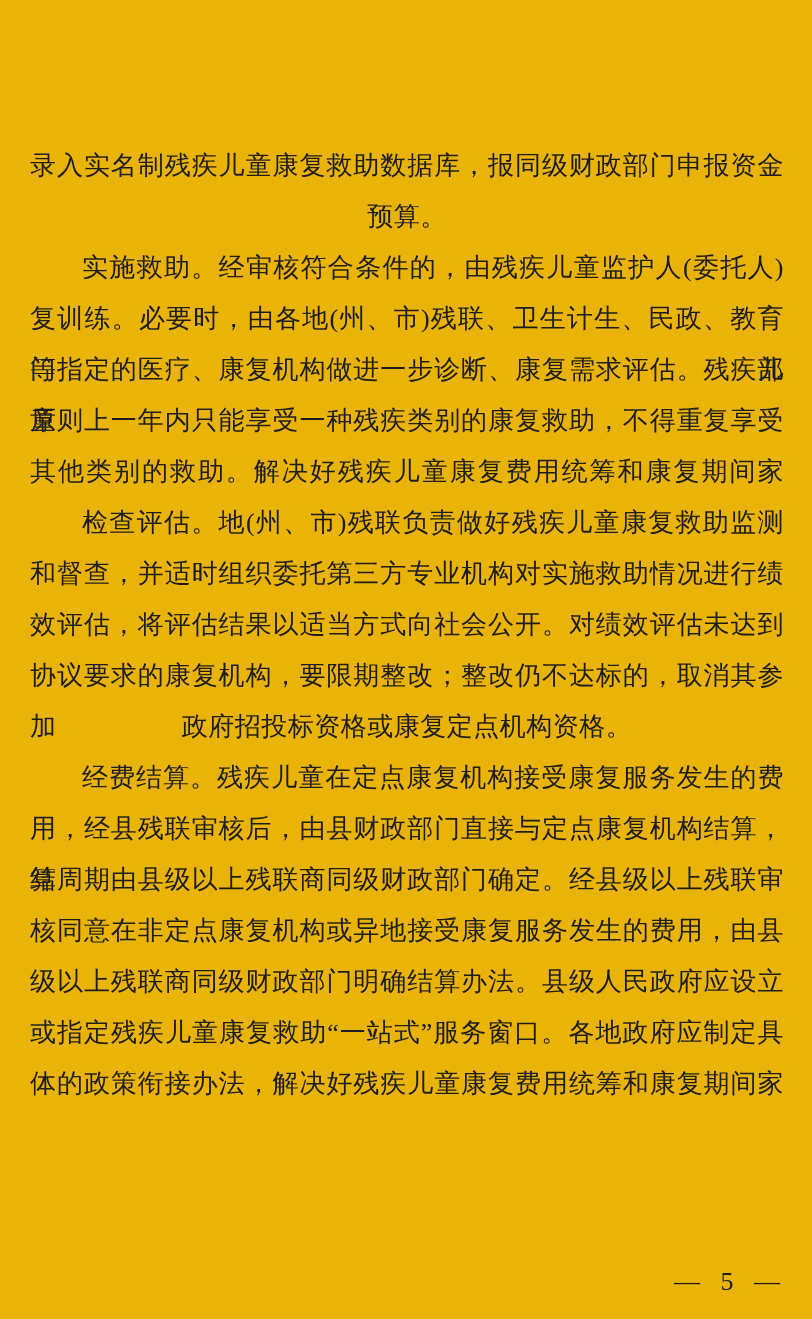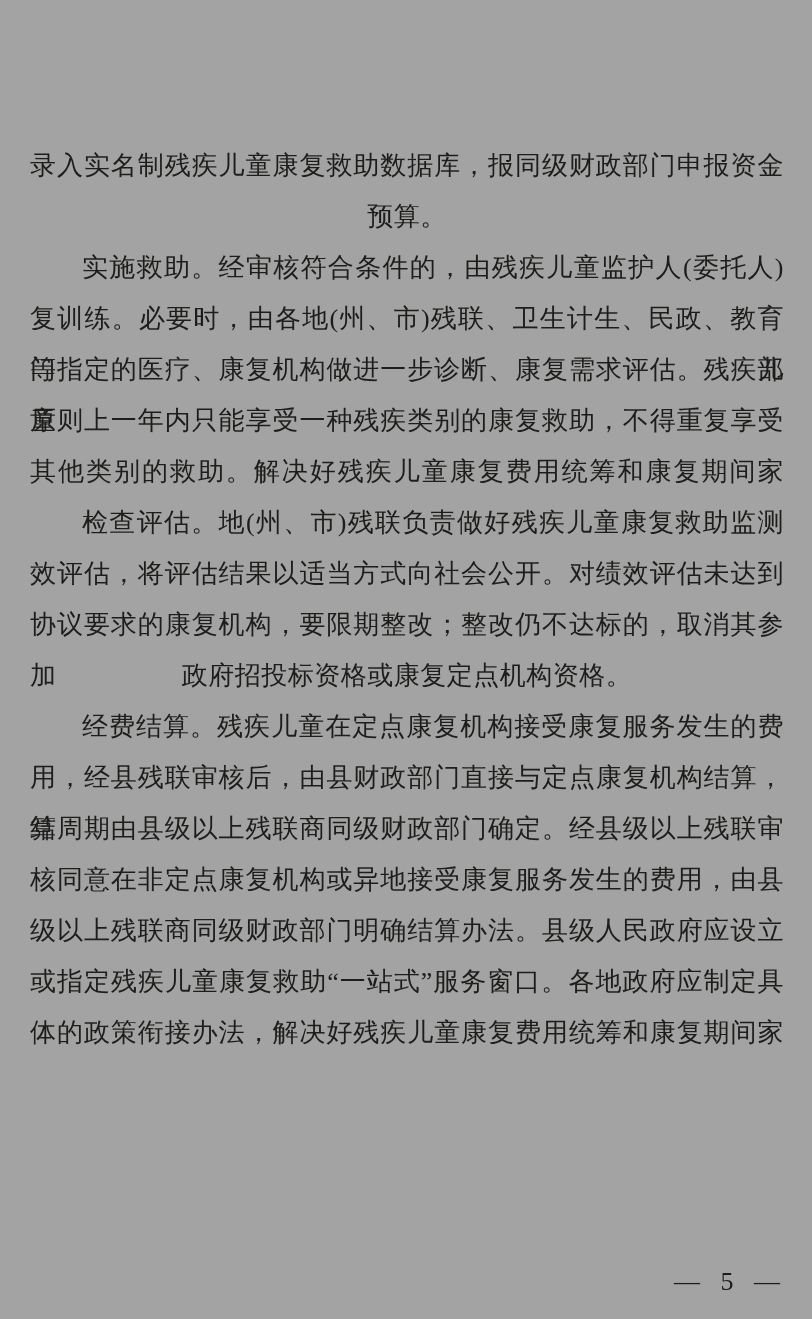--- a/index.html
+++ b/index.html
@@ -9,21 +9,21 @@
   body {
     width: 812px;
     height: 1319px;
     background: #f2f2f0;
     font-family: "Liberation Serif", "DejaVu Serif", serif;
   }
   .page {
     position: relative;
     width: 812px;
     height: 1319px;
-    background: #a3a3a3;
+    background: #eab308;
     color: #1d1d1b;
     overflow: hidden;
     box-sizing: border-box;
     padding: 140px 28px 0 30px;
   }
   .text-block {
     width: 754px;
   }
   .line {
     height: 51px;
@@ -58,20 +58,21 @@
 <div class="page">
   <div class="text-block">
     <div class="line full">录入实名制残疾儿童康复救助数据库，报同级财政部门申报资金</div>
     <div class="line">预算。</div>
     <div class="line full indent">实施救助。经审核符合条件的，由残疾儿童监护人(委托人)</div>
     <div class="line full">复训练。必要时，由各地(州、市)残联、卫生计生、民政、教育等部</div>
     <div class="line full">门指定的医疗、康复机构做进一步诊断、康复需求评估。残疾儿童</div>
     <div class="line full">原则上一年内只能享受一种残疾类别的康复救助，不得重复享受</div>
     <div class="line full">其他类别的救助。解决好残疾儿童康复费用统筹和康复期间家</div>
     <div class="line full indent">检查评估。地(州、市)残联负责做好残疾儿童康复救助监测</div>
+    <div class="line full">和督查，并适时组织委托第三方专业机构对实施救助情况进行绩</div>
     <div class="line full">效评估，将评估结果以适当方式向社会公开。对绩效评估未达到</div>
     <div class="line full">协议要求的康复机构，要限期整改；整改仍不达标的，取消其参加</div>
     <div class="line">政府招投标资格或康复定点机构资格。</div>
     <div class="line full indent">经费结算。残疾儿童在定点康复机构接受康复服务发生的费</div>
     <div class="line full">用，经县残联审核后，由县财政部门直接与定点康复机构结算，结</div>
     <div class="line full">算周期由县级以上残联商同级财政部门确定。经县级以上残联审</div>
     <div class="line full">核同意在非定点康复机构或异地接受康复服务发生的费用，由县</div>
     <div class="line full">级以上残联商同级财政部门明确结算办法。县级人民政府应设立</div>
     <div class="line full">或指定残疾儿童康复救助“一站式”服务窗口。各地政府应制定具</div>
     <div class="line full">体的政策衔接办法，解决好残疾儿童康复费用统筹和康复期间家</div>

